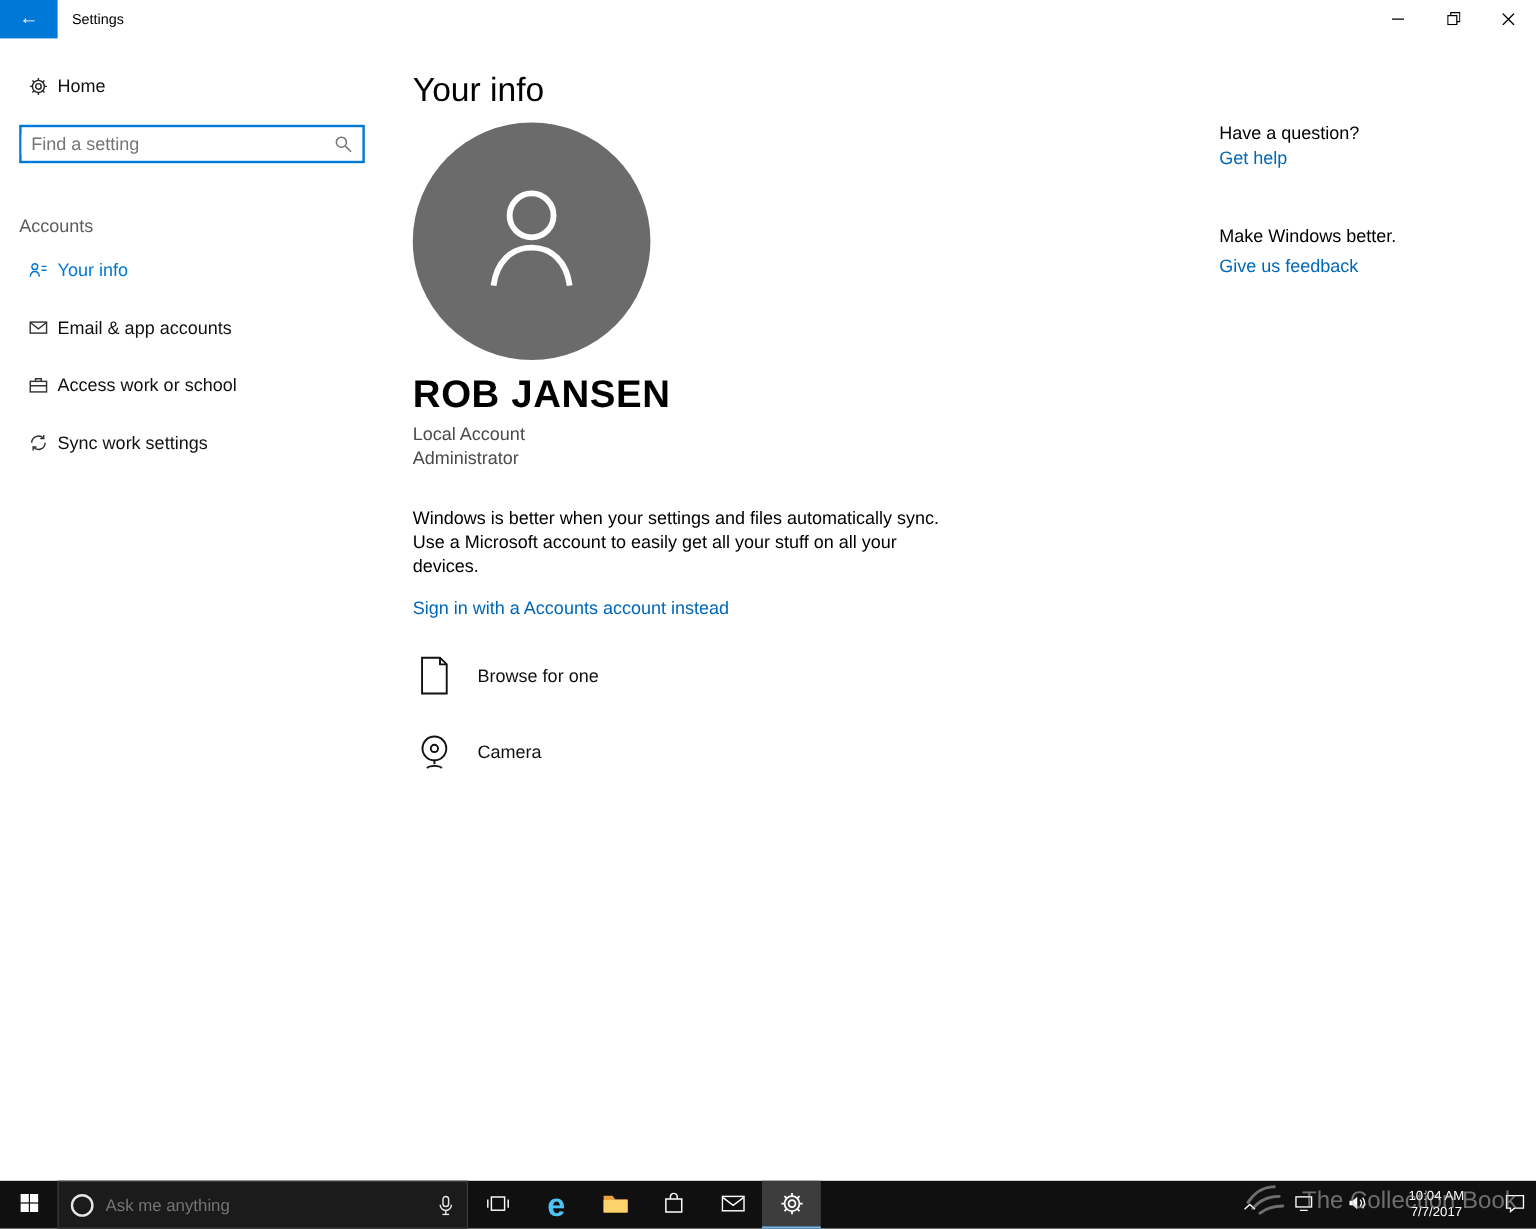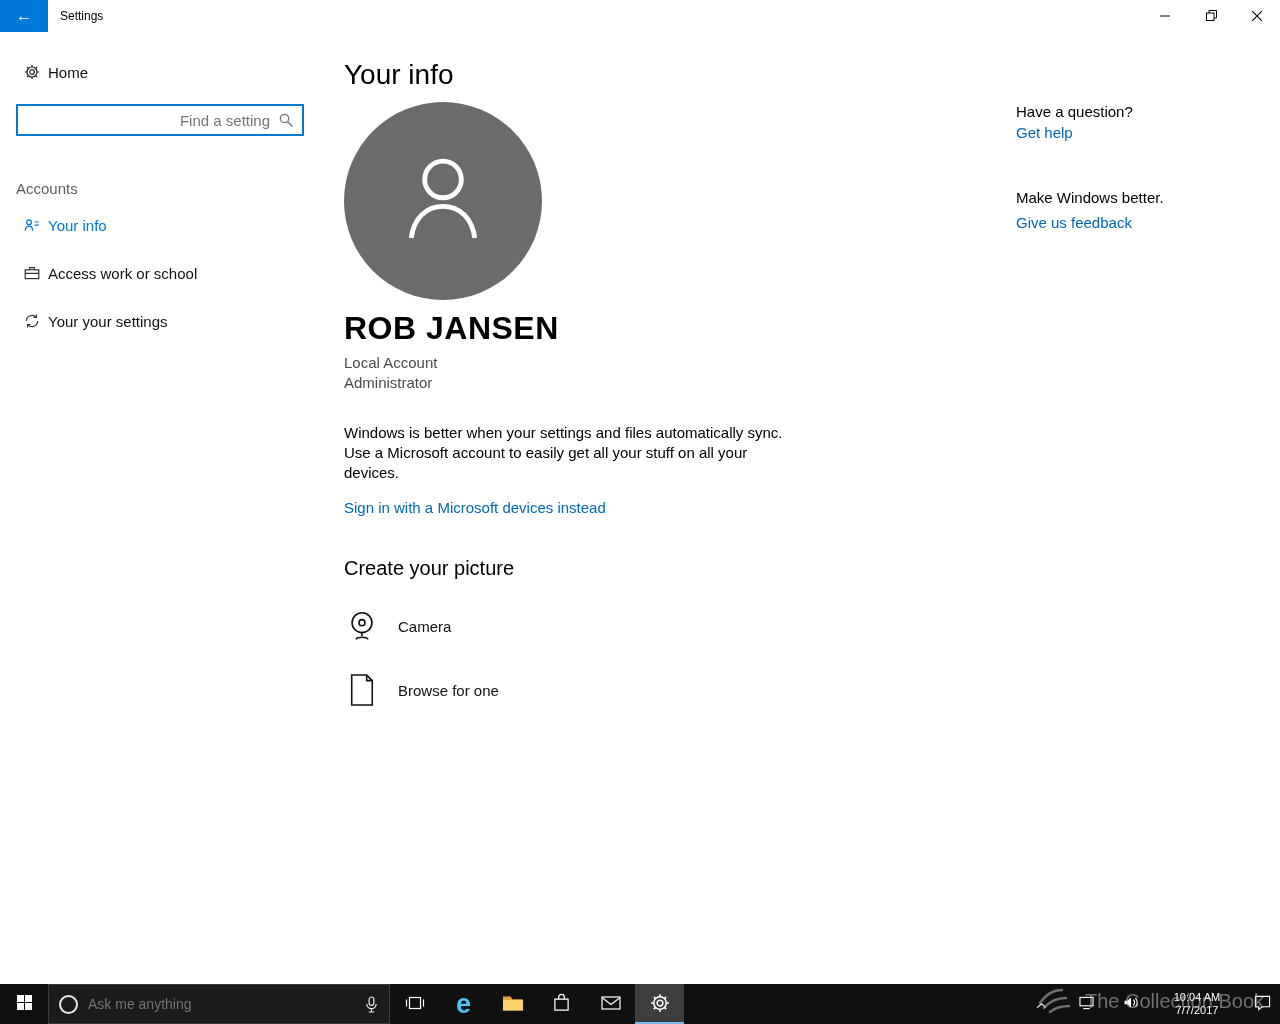--- a/index.html
+++ b/index.html
@@ -17,21 +17,21 @@
   .win-btn { width:46px; height:32px; display:flex; align-items:center; justify-content:center; }
 
   
   .sidebar { position:absolute; top:32px; left:0; width:344px; height:952px; background:#fff; }
   .home-row { display:flex; align-items:center; gap:8px; margin:22px 0 0 24px; height:36px;
               font-size:15px; cursor:pointer; }
   .icon16 { width:16px; height:16px; display:inline-flex; color:#222; flex-shrink:0; }
   .search-box { display:flex; align-items:center; margin:14px 0 0 16px; width:288px; height:32px;
                 border:2px solid #0078d7; background:#fff; }
   .search-box input { flex:1; border:none; outline:none; font-size:15px; padding:0 8px;
-                      color:#a16207; font-family:inherit; min-width:0;text-align:right; }
+                      color:#a16207; font-family:inherit; min-width:0; }
   .search-box .icon16 { margin-right:8px; color:#767676; }
   .section-label { margin:44px 0 8px 16px; font-size:15px; color:#5d5d5d; }
   .nav-item { display:flex; align-items:center; gap:8px; height:40px; margin-bottom:8px;
               padding-left:24px; font-size:15px; color:#111; cursor:pointer; }
   .nav-item .icon16 { color:#333; }
   .nav-item.selected, .nav-item.selected .icon16 { color:#0078d7; }
 
   
   .main { position:absolute; top:32px; left:344px; width:640px; }
   .page-title { font-size:28px; font-weight:400; margin-top:24px; line-height:38px; color:#000; }
@@ -150,37 +150,48 @@
               <path d="M10.6 5h4.2M10.6 8.2h4.2"></path>
             </g>
           </svg>
       </span>
       <span>Your info</span>
     </div>
     <div class="nav-item">
       <span class="icon16">
         <svg viewBox="0 0 16 16" width="16" height="16">
             <g fill="none" stroke="currentColor" stroke-width="1.2">
+              <rect x="1.2" y="3.4" width="13.6" height="9.2"></rect>
+              <path d="M1.5 4l6.5 5 6.5-5"></path>
+            </g>
+          </svg>
+      </span>
+      <span>Email &amp; app accounts</span>
+    </div>
+    <div class="nav-item">
+      <span class="icon16">
+        <svg viewBox="0 0 16 16" width="16" height="16">
+            <g fill="none" stroke="currentColor" stroke-width="1.2">
               <rect x="1.2" y="4.8" width="13.6" height="8.8"></rect>
               <path d="M5.6 4.8V2.6h4.8v2.2M1.2 8.4h13.6"></path>
             </g>
           </svg>
       </span>
       <span>Access work or school</span>
     </div>
     <div class="nav-item">
       <span class="icon16">
         <svg viewBox="0 0 16 16" width="16" height="16">
             <g fill="none" stroke="currentColor" stroke-width="1.2">
               <path d="M13.6 8a5.6 5.6 0 01-9.7 3.8M2.4 8a5.6 5.6 0 019.7-3.8"></path>
               <path d="M12.4 1.6v2.9H9.5M3.6 14.4v-2.9h2.9"></path>
             </g>
           </svg>
       </span>
-      <span>Your your settings</span>
+      <span>Sync work settings</span>
     </div>
   </nav>
 </aside>
 
 <main class="main">
   <h1 class="page-title">Your info</h1>
 
   <div class="avatar">
     <span>
       <svg viewBox="0 0 100 100" width="122" height="122">
@@ -191,47 +202,46 @@
         </svg>
     </span>
   </div>
 
   <div class="user-name">ROB JANSEN</div>
   <div class="user-sub first">Local Account</div>
   <div class="user-sub">Administrator</div>
 
   <p class="sync-text">Windows is better when your settings and files automatically sync. Use a Microsoft account to easily get all your stuff on all your devices.</p>
 
-  <a class="link signin-link">Sign in with a Microsoft devices instead</a>
-
-  <h2 class="section-heading">Create your picture</h2>
+  <a class="link signin-link">Sign in with a Accounts account instead</a>
+
+
+  <div class="pic-row">
+    <span class="picon">
+      <svg viewBox="0 0 30 36" width="28" height="34">
+          <g fill="none" stroke="currentColor" stroke-width="1.7">
+            <path d="M4 2h16l6 6v26H4z"></path>
+            <path d="M20 2v6h6"></path>
+          </g>
+        </svg>
+    </span>
+    <span class="plabel">Browse for one</span>
+  </div>
 
   <div class="pic-row">
     <span class="picon">
       <svg viewBox="0 0 36 36" width="34" height="34">
           <g fill="none" stroke="currentColor" stroke-width="1.7">
             <circle cx="18" cy="14.5" r="10.5"></circle>
             <circle cx="18" cy="14.5" r="3.2"></circle>
             <path d="M18 25v3.5M11.5 32c2-2.8 11-2.8 13 0"></path>
           </g>
         </svg>
     </span>
     <span class="plabel">Camera</span>
-  </div>
-
-  <div class="pic-row">
-    <span class="picon">
-      <svg viewBox="0 0 30 36" width="28" height="34">
-          <g fill="none" stroke="currentColor" stroke-width="1.7">
-            <path d="M4 2h16l6 6v26H4z"></path>
-            <path d="M20 2v6h6"></path>
-          </g>
-        </svg>
-    </span>
-    <span class="plabel">Browse for one</span>
   </div>
 </main>
 
 <aside class="help">
   <div class="q">Have a question?</div>
   <a class="link lk1" style="display:block;">Get help</a>
   <div class="q2">Make Windows better.</div>
   <a class="link lk2" style="display:block;">Give us feedback</a>
 </aside>
 

